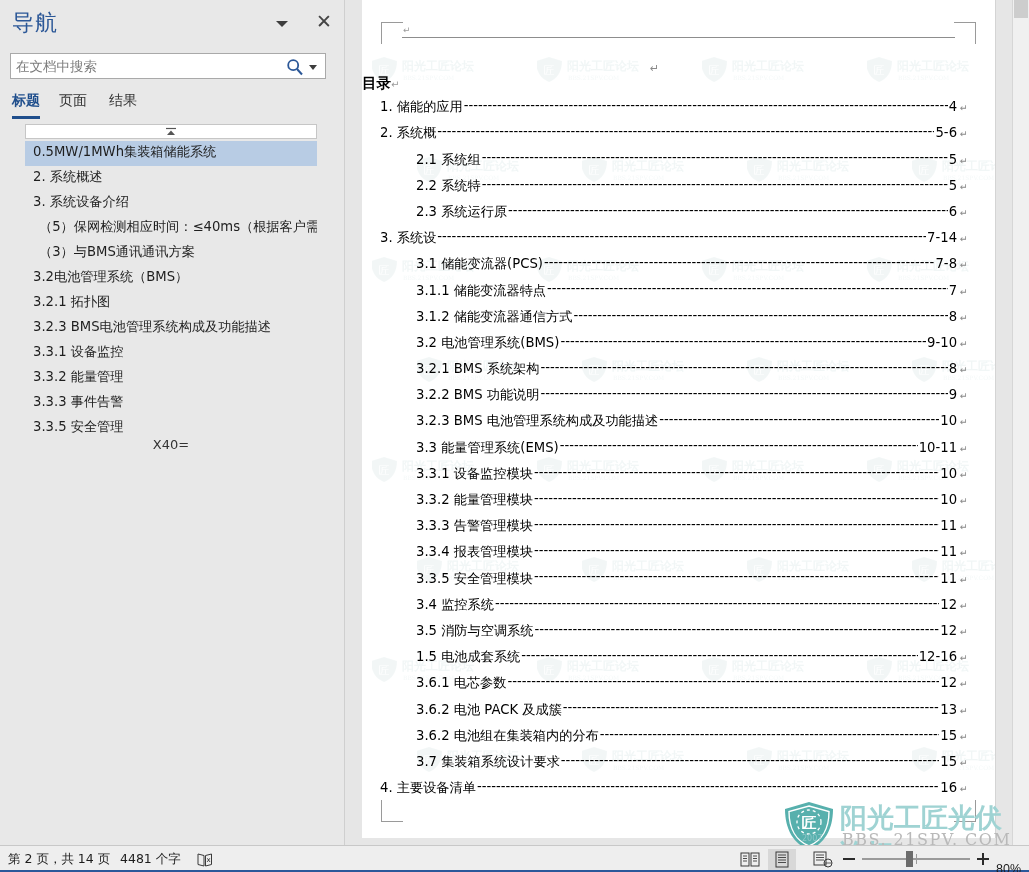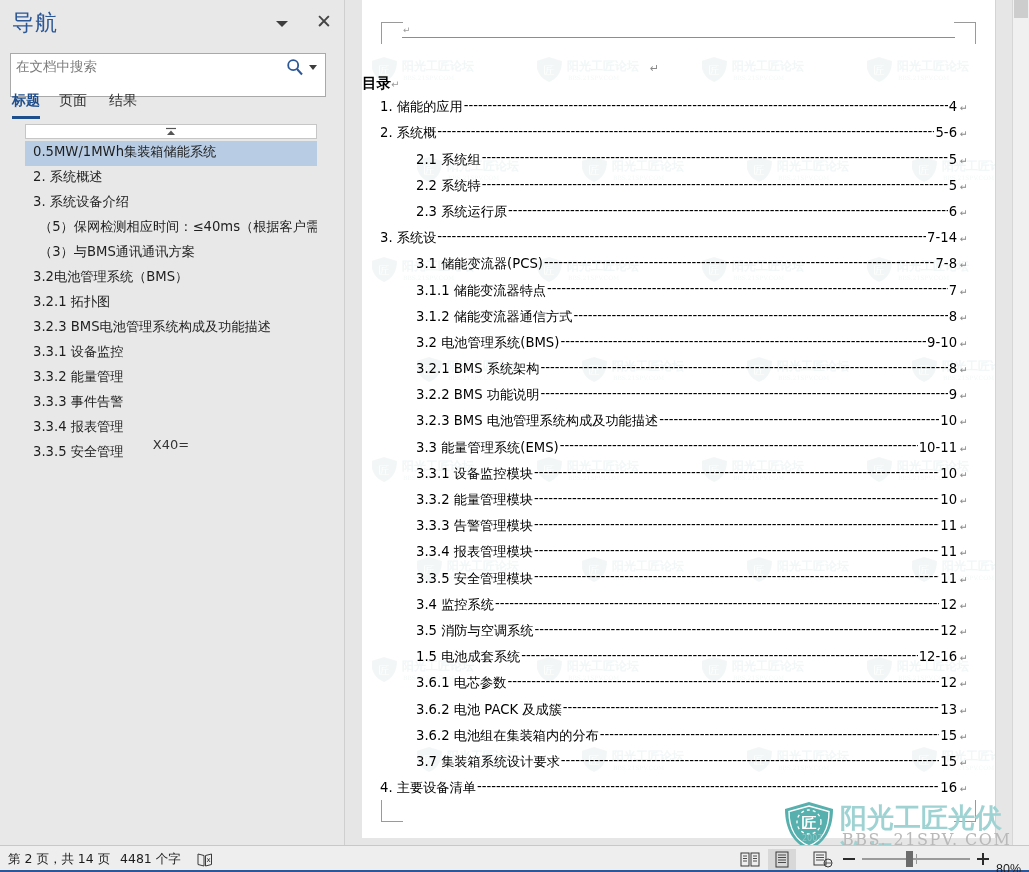--- a/index.html
+++ b/index.html
@@ -46,21 +46,21 @@
   #nav-close-btn {
     position: absolute; left: 313px; top: 10px;
     width: 22px; height: 22px; cursor: pointer;
     color: #444; font-size: 19px; line-height: 22px; text-align: center;
     font-family: "DejaVu Sans", sans-serif;
   }
 
   
   #nav-search-wrap {
     position: absolute; left: 10px; top: 53px;
-    width: 316px; height: 44px;
+    width: 316px; height: 26px;
     background: #ffffff;
     border: 1px solid #a9a9a9;
   }
   #nav-search-input {
     position: absolute; left: 0; top: 0;
     width: 272px; height: 24px;
     border: 0; outline: none; background: transparent;
     font-size: 13.5px; color: #222;
     padding: 0 5px;
     font-family: "DejaVu Sans", "Liberation Sans", sans-serif;
@@ -349,21 +349,20 @@
         <div class="nav-item lvl1">2. 系统概述</div>
         <div class="nav-item lvl1">3. 系统设备介绍</div>
         <div class="nav-item lvl2">（5）保网检测相应时间：≤40ms（根据客户需求...</div>
         <div class="nav-item lvl2">（3）与BMS通讯通讯方案</div>
         <div class="nav-item lvl1">3.2电池管理系统（BMS）</div>
         <div class="nav-item lvl1">3.2.1 拓扑图</div>
         <div class="nav-item lvl1">3.2.3 BMS电池管理系统构成及功能描述</div>
         <div class="nav-item lvl1">3.3.1 设备监控</div>
         <div class="nav-item lvl1">3.3.2 能量管理</div>
         <div class="nav-item lvl1">3.3.3 事件告警</div>
-        <div class="nav-item lvl1">3.3.4 报表管理</div>
         <div class="nav-item lvl1">3.3.5 安全管理</div>
       </div>
 
     <div id="nav-extra">X40=</div>
   </div>
 
   <div id="doc-area">
     <div id="doc-page">
 
       <div id="watermarks">

